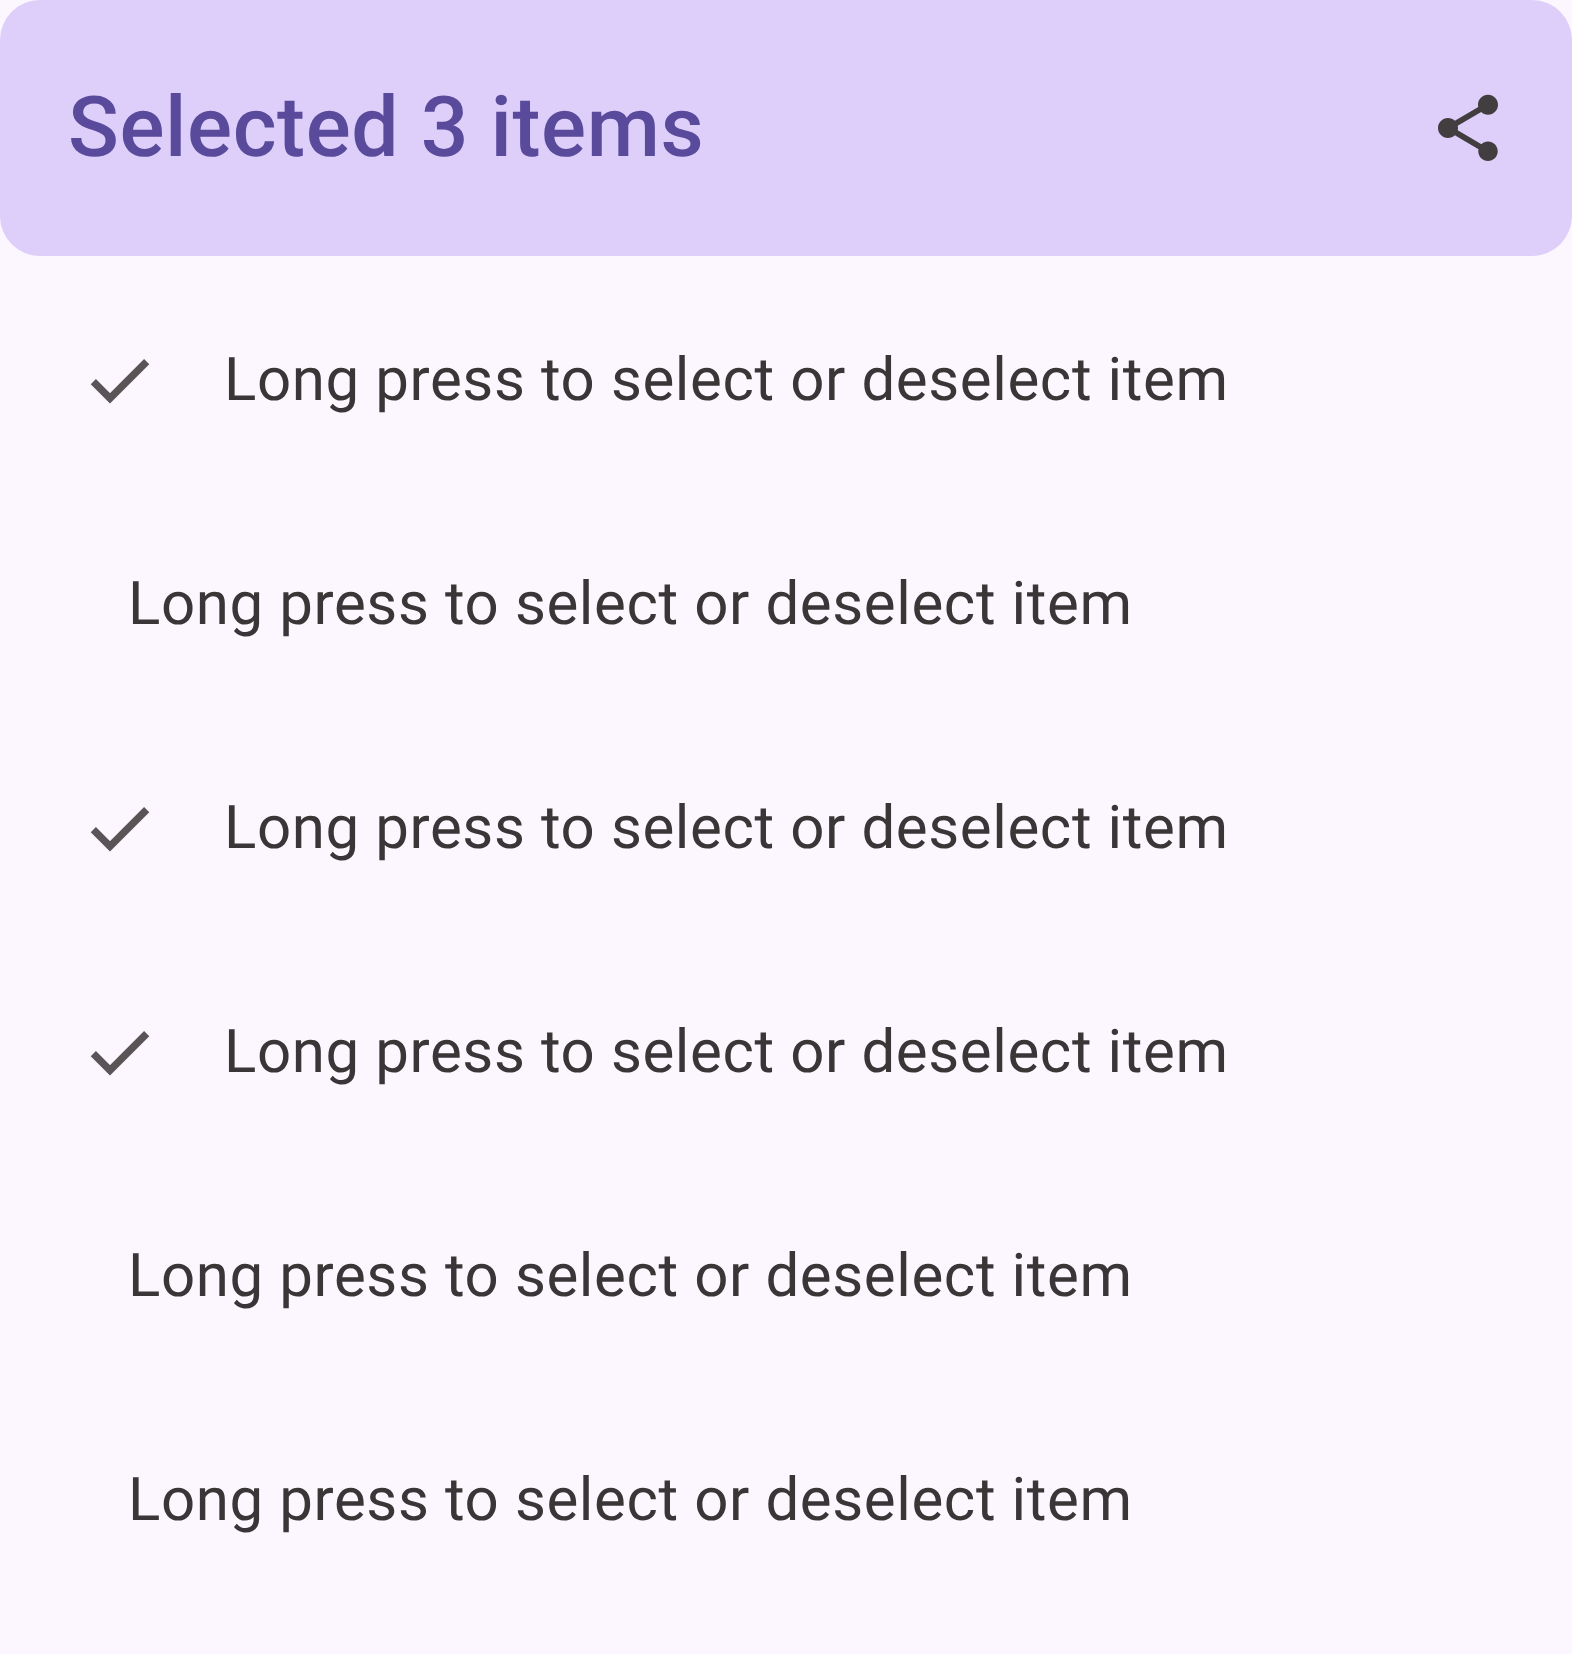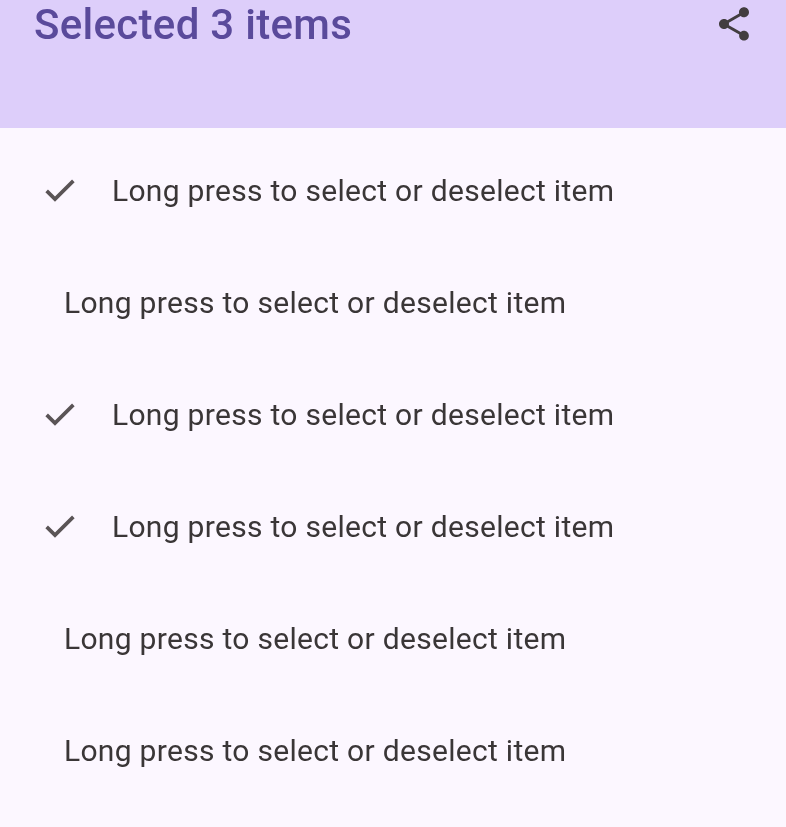--- a/index.html
+++ b/index.html
@@ -10,22 +10,24 @@
     height: 827px;
     font-family: Roboto, "Segoe UI", Arial, sans-serif;
     background: #fcf7ff;
     color: #262324;
     -webkit-font-smoothing: antialiased;
   }
   .appbar {
     height: 128px;
     background: #ddcefa;
     display: flex;
+    align-items: center;
     justify-content: space-between;
     padding: 0 28px 0 34px;
+    border-radius: 20px;
   }
   .appbar-title {
     font-size: 42px;
     font-weight: 500;
     color: #5a4a9b;
     letter-spacing: 0.3px;
   }
   .share-btn {
     width: 48px;
     height: 48px;

